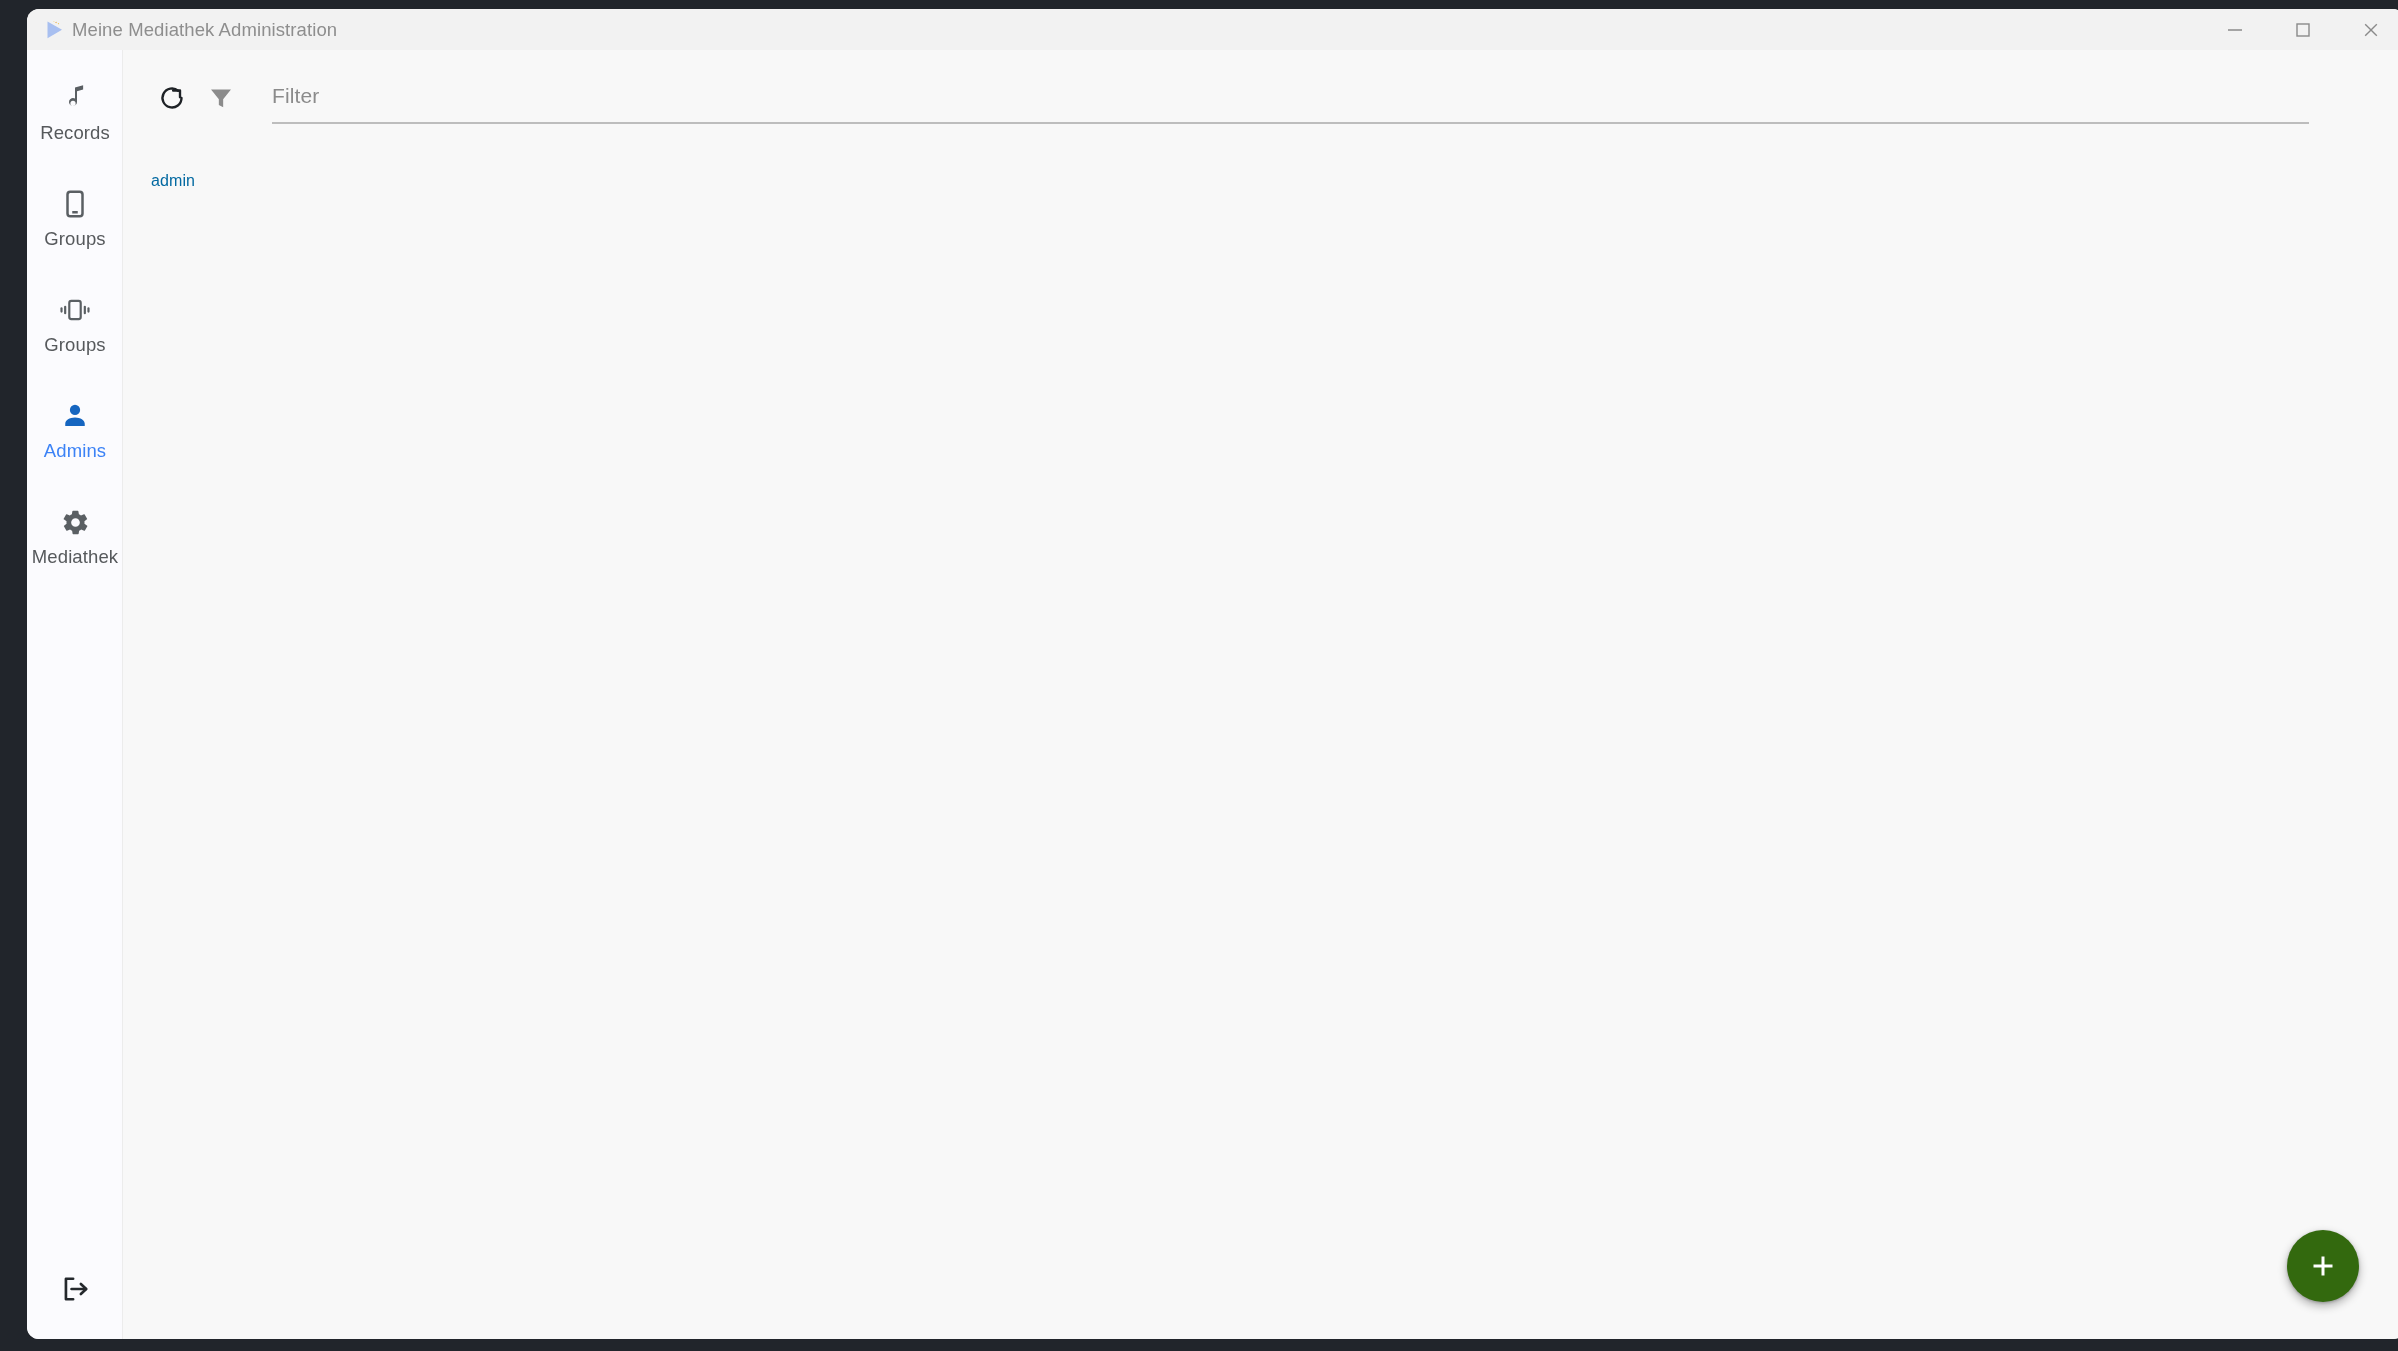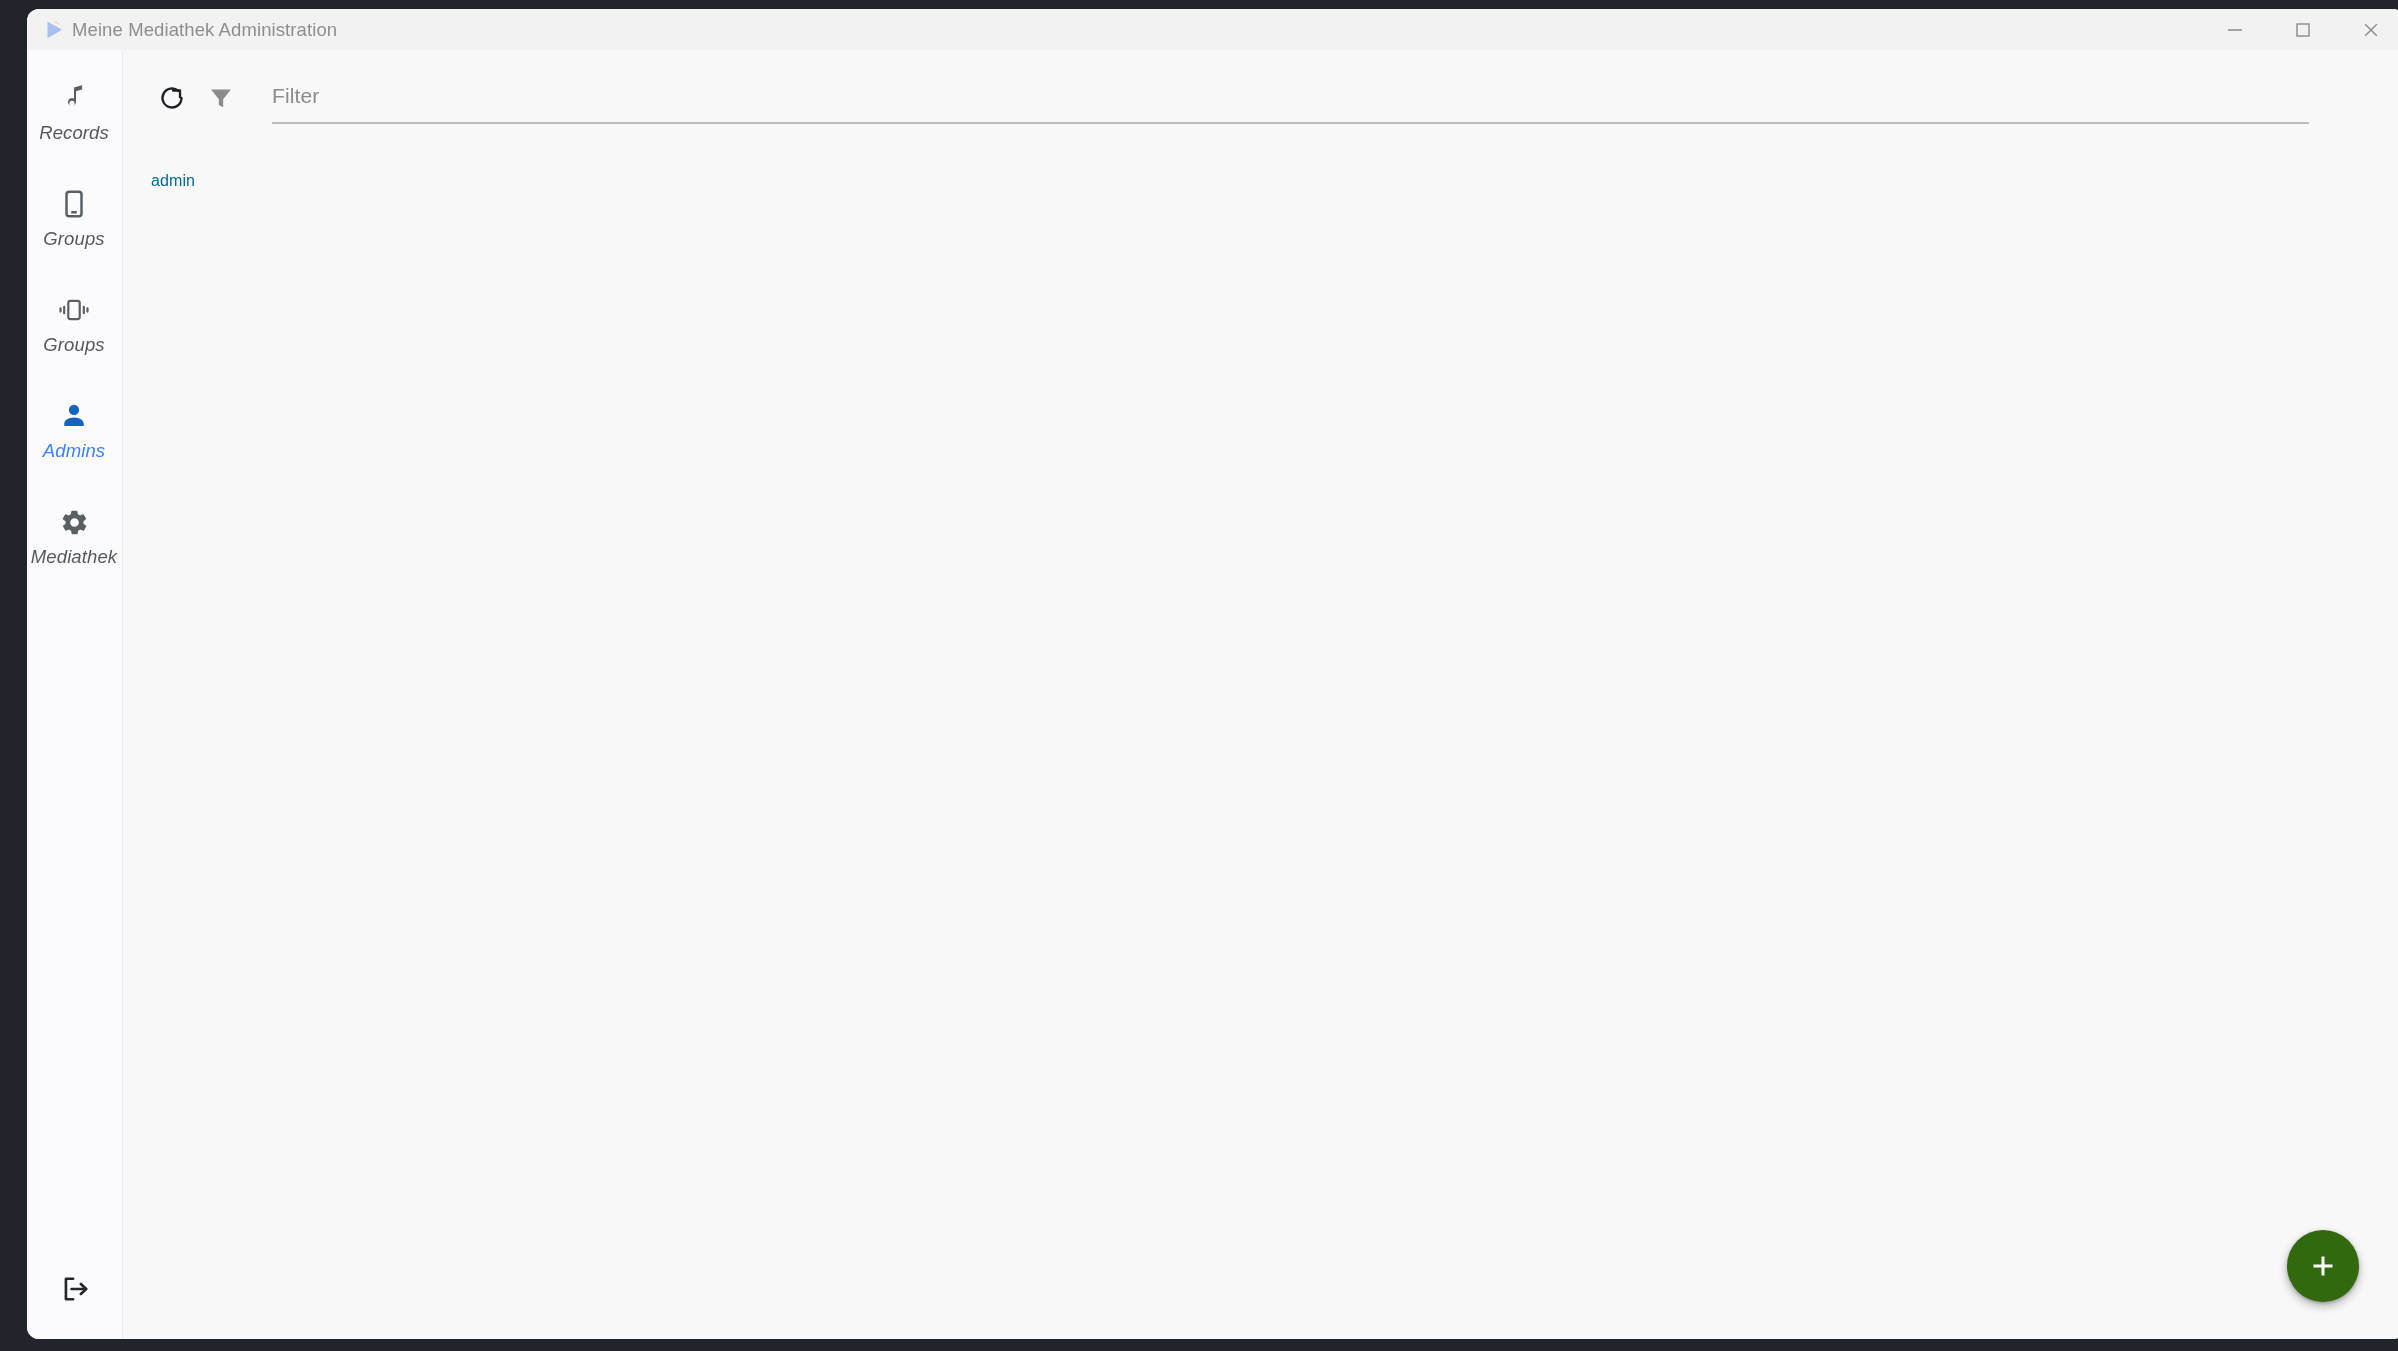--- a/index.html
+++ b/index.html
@@ -85,24 +85,23 @@
   }
 
   
   .sidebar {
     width: 96px;
     min-width: 96px;
     background: #fbfbfe;
     border-right: 1px solid #ececec;
     display: flex;
     flex-direction: column;
-    align-items: flex-end;
+    align-items: flex-start;
     padding-top: 28px;
     position: relative;
-    font-style: italic;
   }
 
   .nav-item {
     width: 96px;
     height: 78px;
     display: flex;
     flex-direction: column;
     align-items: center;
     justify-content: flex-start;
     cursor: pointer;

